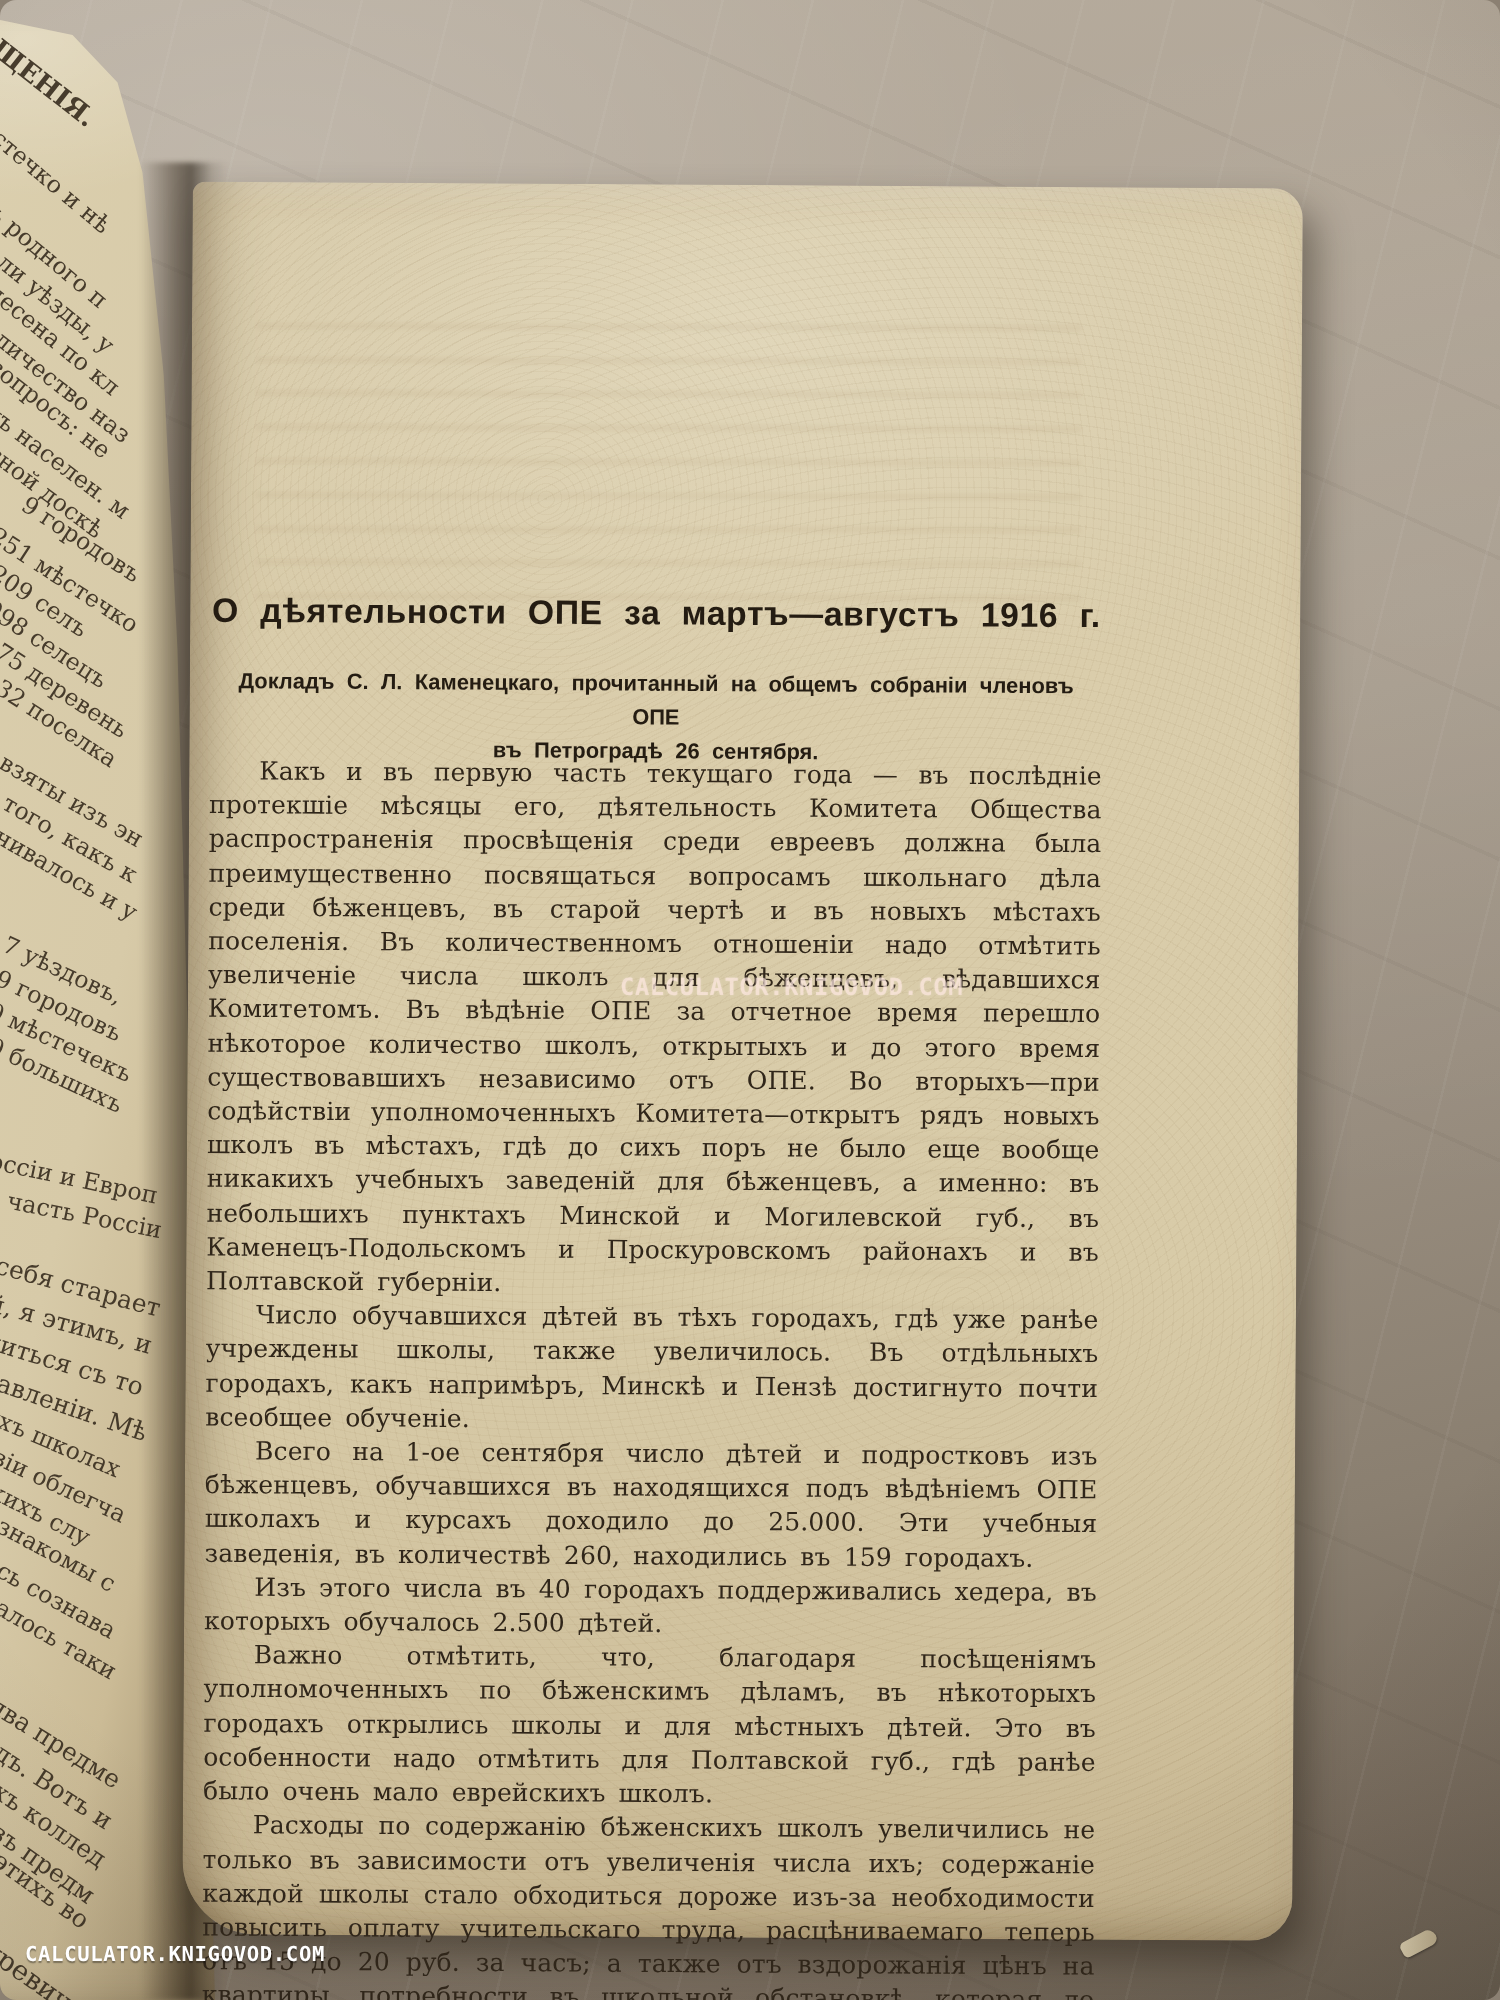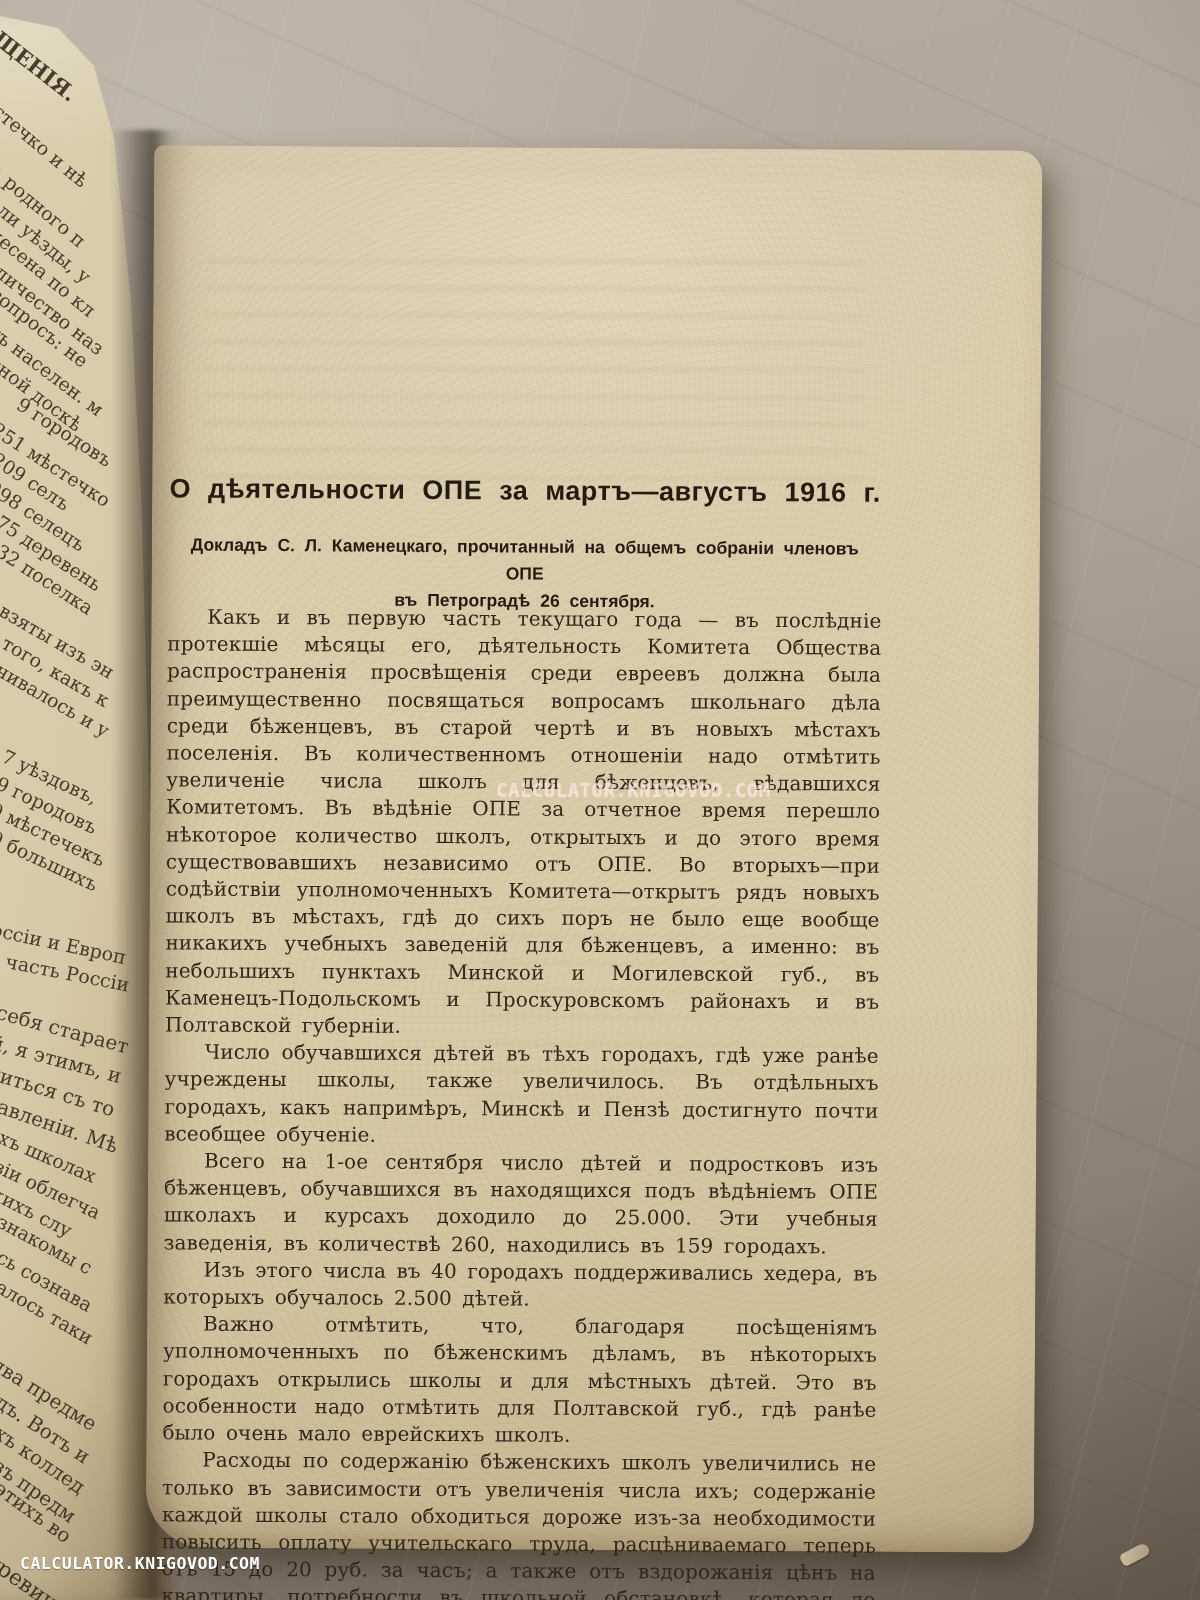--- a/index.html
+++ b/index.html
@@ -4,21 +4,21 @@
 <style>
   html,body{margin:0;padding:0;}
   body{width:1200px;height:1600px;overflow:hidden;background:#8b8072;}
   .scene{position:relative;width:1200px;height:1600px;overflow:hidden;
     background:
       radial-gradient(900px 500px at 18% 8%, rgba(255,255,255,0.14), transparent 70%),
       radial-gradient(1000px 700px at 95% 30%, rgba(255,255,255,0.07), transparent 70%),
       repeating-linear-gradient(104deg, rgba(255,255,255,0.045) 0 2px, rgba(0,0,0,0.0) 2px 70px),
       repeating-linear-gradient(24deg, rgba(60,50,40,0.05) 0 3px, rgba(0,0,0,0) 3px 110px),
       linear-gradient(165deg,#b9afa1 0%,#b0a596 24%,#a59a8b 44%,#998e80 60%,#8a7f70 78%,#75695b 92%,#675d4f 100%);
-    font-family:"DejaVu Serif", serif;}
+    font-family:"DejaVu Serif", serif;border-radius:13px;}
   .vignette{position:absolute;inset:0;pointer-events:none;
     background:radial-gradient(1400px 1600px at 45% 42%, transparent 55%, rgba(35,28,20,0.18) 85%, rgba(25,20,14,0.32) 100%);}
 
   
   .left-page{position:absolute;left:0;top:0;width:200px;height:1600px;
     clip-path:polygon(0 16px,58px 28px,94px 66px,114px 138px,131px 300px,142px 520px,151px 860px,161px 1230px,172px 1600px,0 1600px);
     background:
       radial-gradient(300px 180px at 10% 2%, rgba(255,255,255,0.25), transparent 70%),
       linear-gradient(103deg,#dbcfae 0%,#d7caa8 48%,#cbbb96 70%,#ac9b78 85%,#7e6f55 96%,#5f5340 100%);
     box-shadow:inset -26px 0 34px -16px rgba(58,45,28,0.55);}

